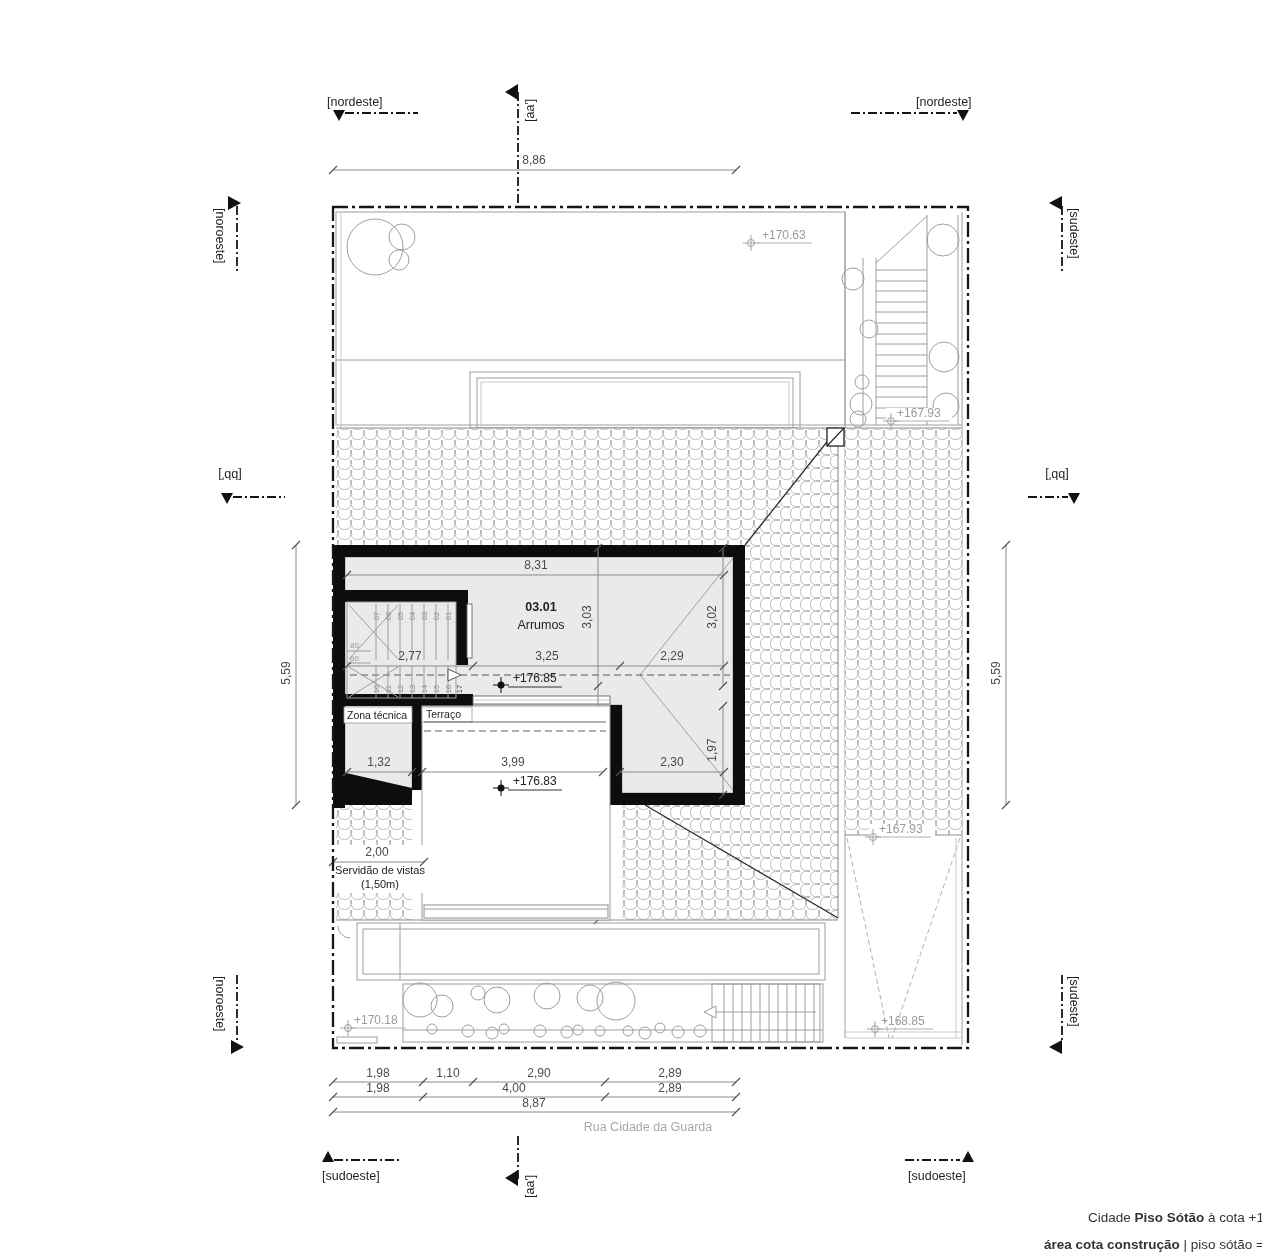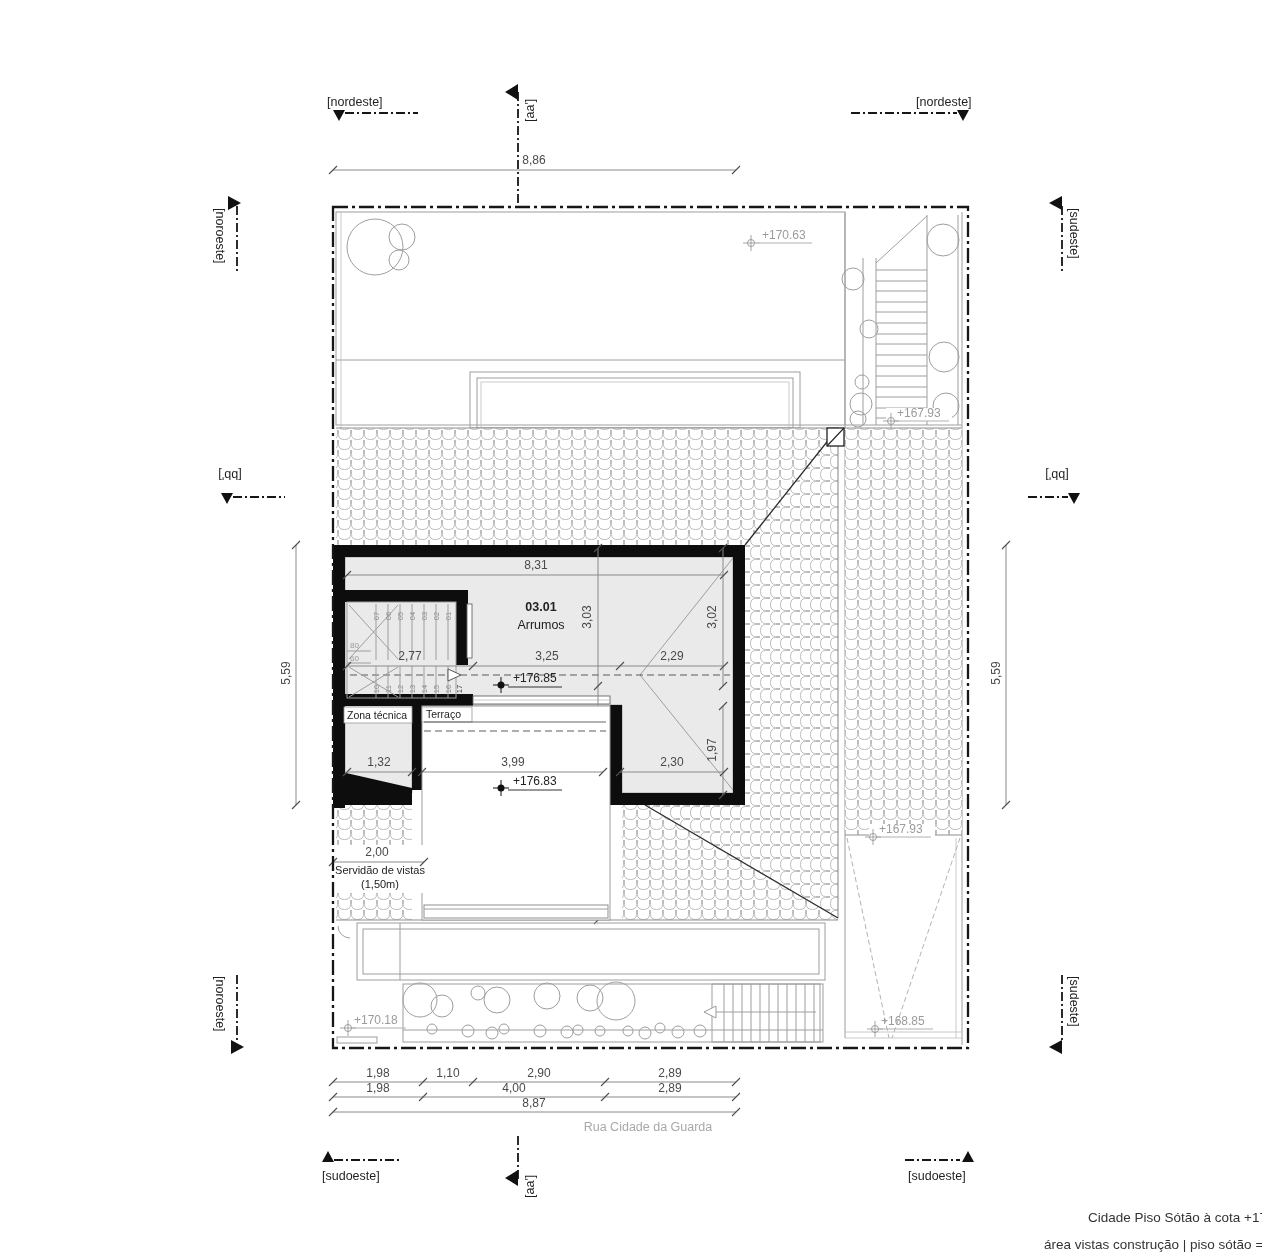--- a/index.html
+++ b/index.html
@@ -28,21 +28,21 @@
   .floor{fill:#eaeaea;stroke:#9a9a9a;stroke-width:.8;}
   .bound{stroke:#161616;stroke-width:2.3;fill:none;stroke-dasharray:15 4 3 4;}
   .mline{stroke:#161616;stroke-width:1.8;fill:none;stroke-dasharray:9 3 2 3;}
   .flag{fill:#111;stroke:none;}
   .cdash{stroke:#4a4a4a;stroke-width:.9;fill:none;stroke-dasharray:7 4;}
   .rampdash{stroke:#b3b3b3;stroke-width:1;fill:none;stroke-dasharray:5 3;}
   .hip{stroke:#2e2e2e;stroke-width:1.3;fill:none;}
   .glaz{fill:#fff;stroke:#666;stroke-width:.9;}
   .halo{fill:#fff;stroke:none;}
   .title-block{position:absolute;white-space:nowrap;font-size:13.5px;color:#333;}
-  .title-block b{font-weight:normal;margin-top:24px;}
+  .title-block b{font-weight:bold;margin-top:24px;}
 </style>
 </head>
 <body>
 
 <div id="stage">
 <svg width="1262" height="1256" viewBox="0 0 1262 1256">
   <defs>
     <pattern id="tileV" width="13" height="10" patternUnits="userSpaceOnUse">
       <path d="M0.5,0 V4.5 Q0.5,9.5 6.5,9.5 Q12.5,9.5 12.5,4.5 V0" fill="none" stroke="#b6b6b6" stroke-width="0.9"></path>
     </pattern>
@@ -391,15 +391,15 @@
       <text class="dimtext" x="534" y="1107" text-anchor="middle">8,87</text>
     </g>
     <text class="street" x="648" y="1131" text-anchor="middle">Rua Cidade da Guarda</text>
   </g>
 </svg>
 
 <div class="title-block" style="left:1088px;top:1210px;">
   <span>Cidade </span><b>Piso Sótão</b><span> à cota +178</span>
 </div>
 <div class="title-block" style="left:1044px;top:1237px;">
-  <b>área vistas construção</b><span> | piso sótão = 031</span>
+  <b>área cota construção</b><span> | piso sótão = 031</span>
 </div>
 </div>
 
 </body></html>

